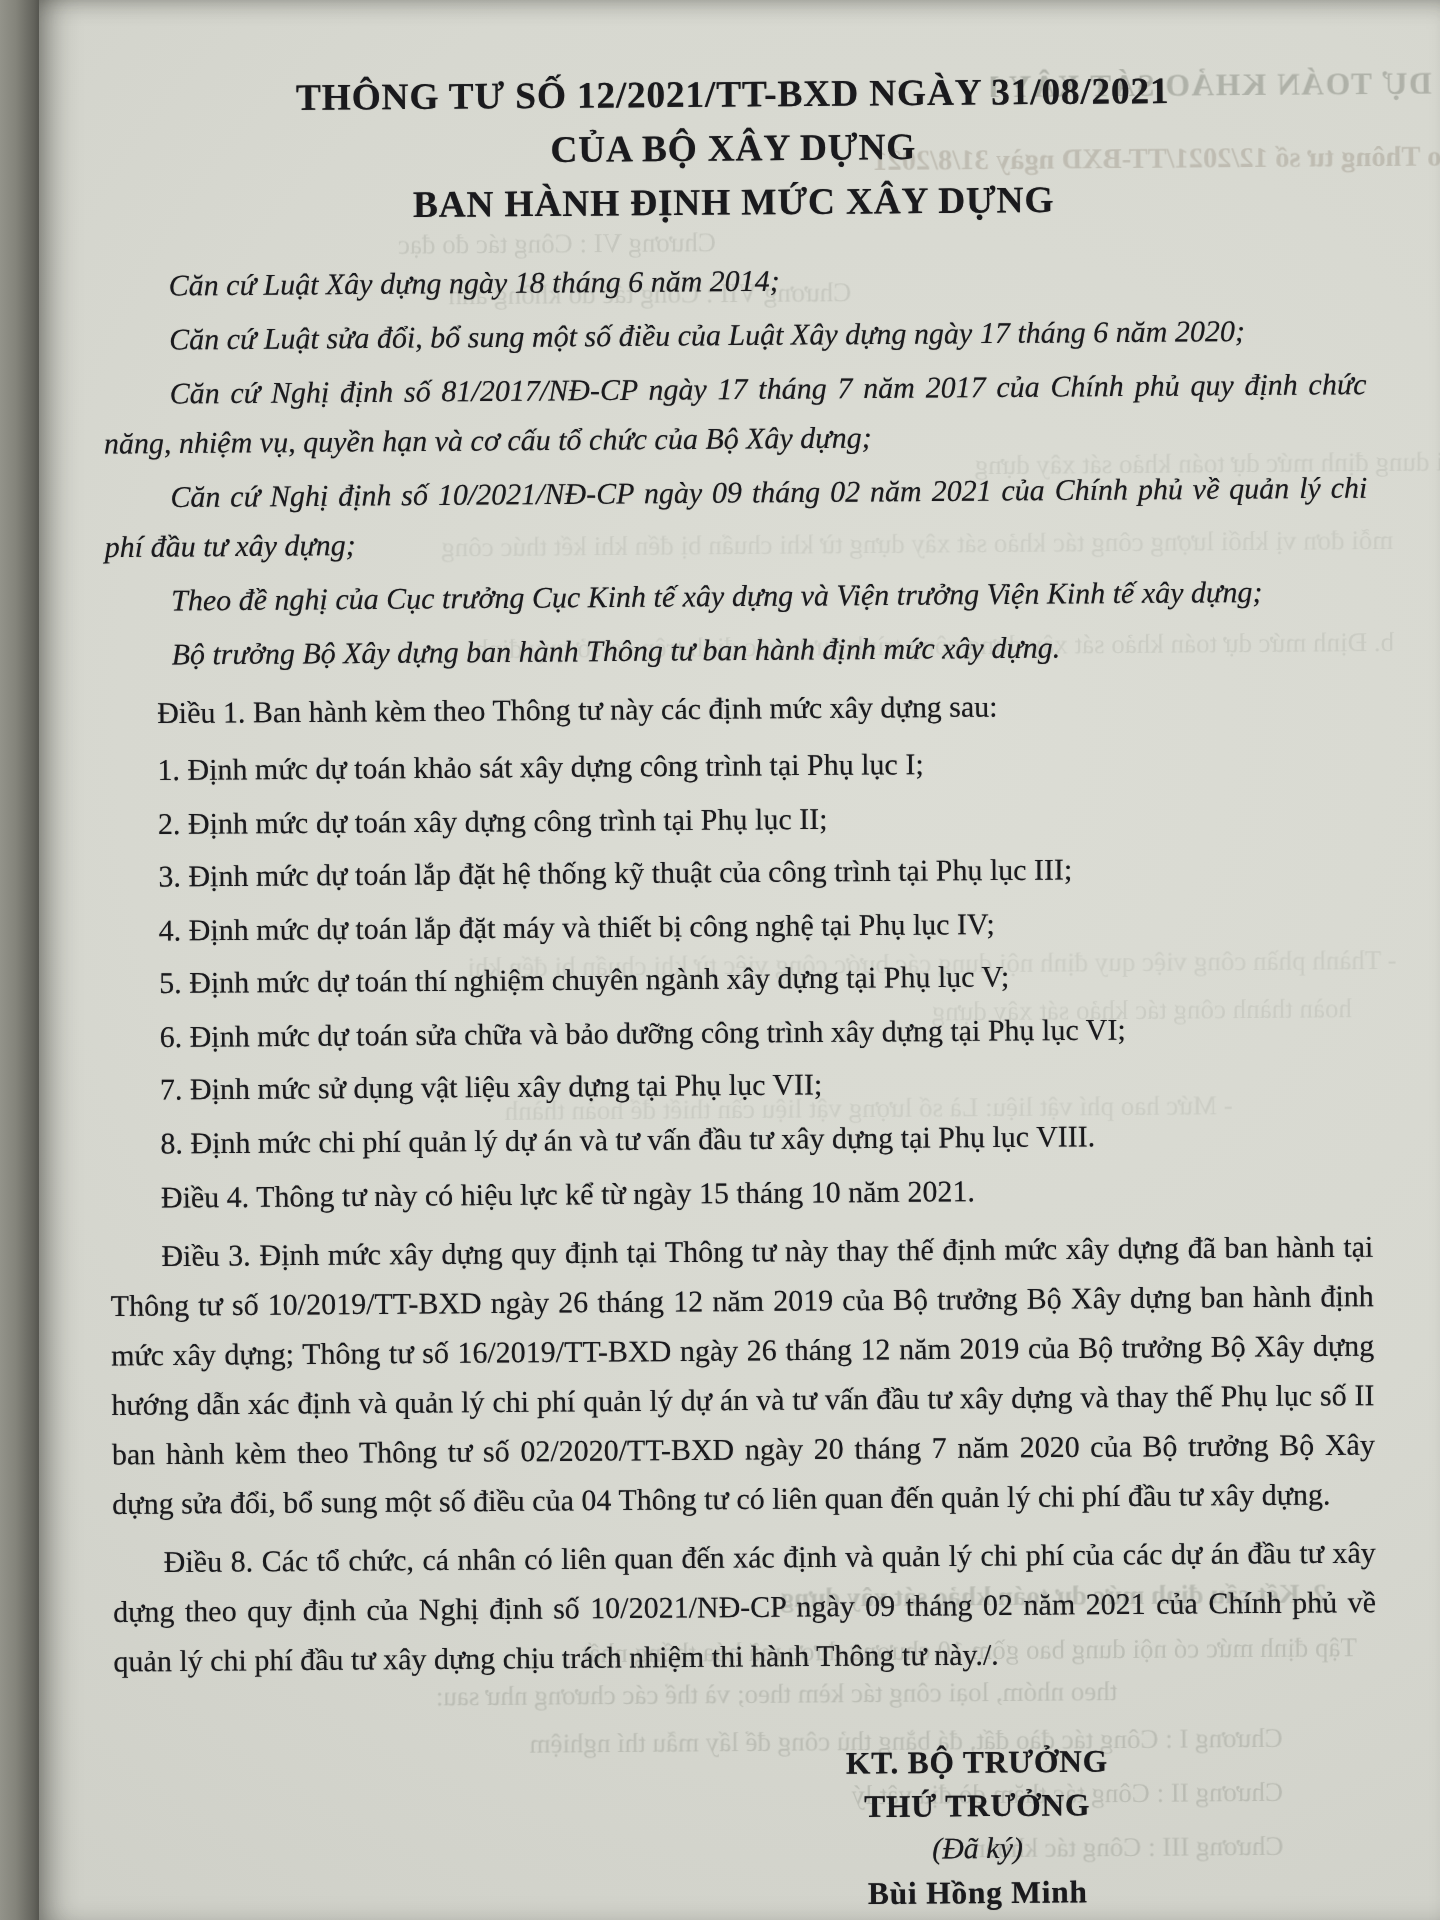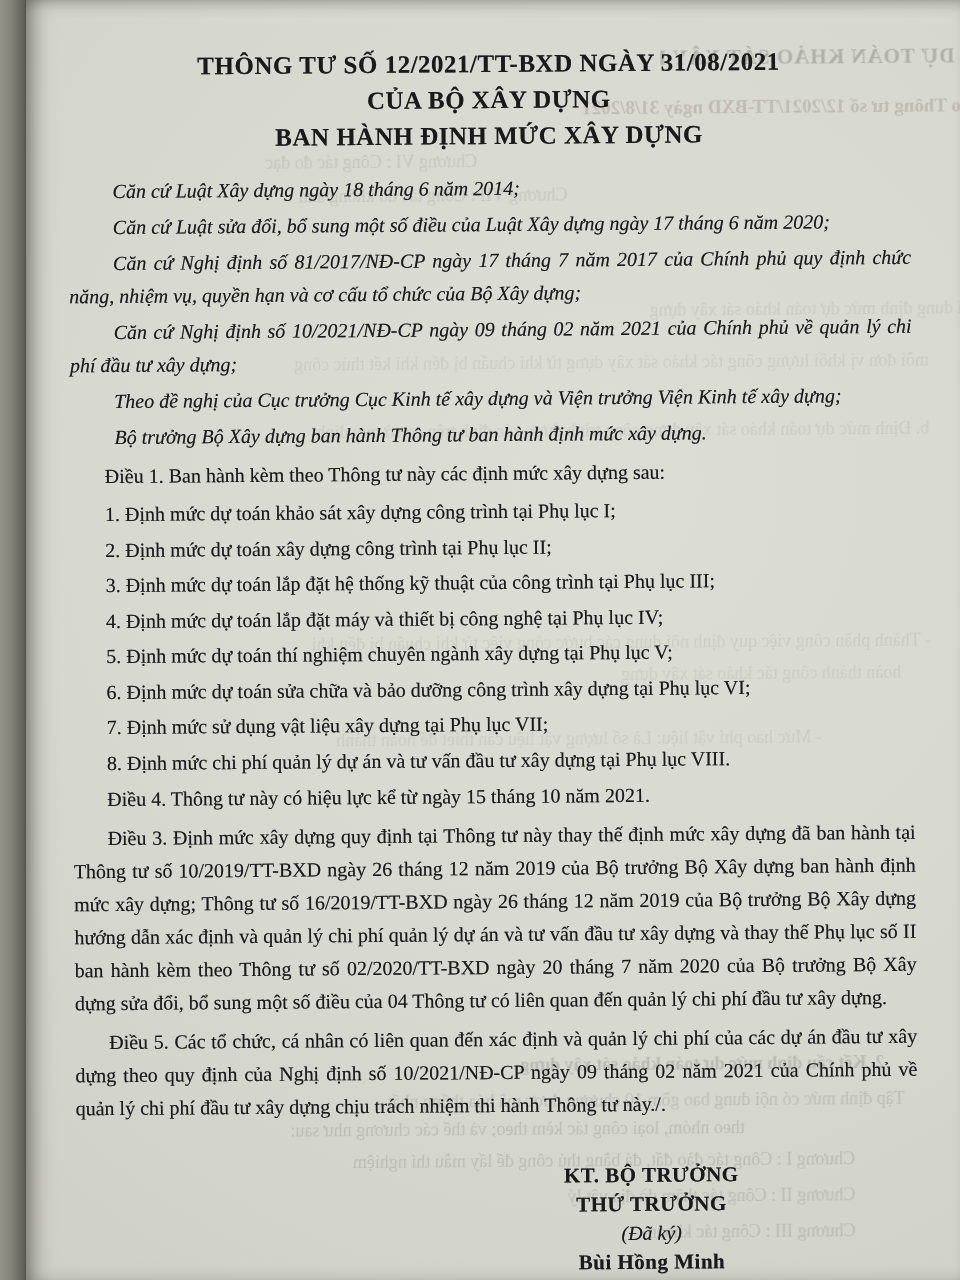--- a/index.html
+++ b/index.html
@@ -137,21 +137,21 @@
         <span class="lbl">Điều 4.</span>
         <span>Thông tư này có hiệu lực kể từ ngày 15 tháng 10 năm 2021.</span>
       </p>
 
       <p class="art gap">
         <span class="lbl">Điều 3.</span>
         <span>Định mức xây dựng quy định tại Thông tư này thay thế định mức xây dựng đã ban hành tại Thông tư số 10/2019/TT-BXD ngày 26 tháng 12 năm 2019 của Bộ trưởng Bộ Xây dựng ban hành định mức xây dựng; Thông tư số 16/2019/TT-BXD ngày 26 tháng 12 năm 2019 của Bộ trưởng Bộ Xây dựng hướng dẫn xác định và quản lý chi phí quản lý dự án và tư vấn đầu tư xây dựng và thay thế Phụ lục số II ban hành kèm theo Thông tư số 02/2020/TT-BXD ngày 20 tháng 7 năm 2020 của Bộ trưởng Bộ Xây dựng sửa đổi, bổ sung một số điều của 04 Thông tư có liên quan đến quản lý chi phí đầu tư xây dựng.</span>
       </p>
 
       <p class="art gap">
-        <span class="lbl">Điều 5.</span>
+        <span class="lbl">Điều 8.</span>
         <span>Các tổ chức, cá nhân có liên quan đến xác định và quản lý chi phí của các dự án đầu tư xây dựng theo quy định của Nghị định số 10/2021/NĐ-CP ngày 09 tháng 02 năm 2021 của Chính phủ về quản lý chi phí đầu tư xây dựng chịu trách nhiệm thi hành Thông tư này./.</span>
       </p>
 
       <div class="sig">
         <div class="s-bold">KT. BỘ TRƯỞNG</div>
         <div class="s-bold">THỨ TRƯỞNG</div>
         <div class="s-italic">(Đã ký)</div>
         <div class="s-bold">Bùi Hồng Minh</div>
       </div>
 

